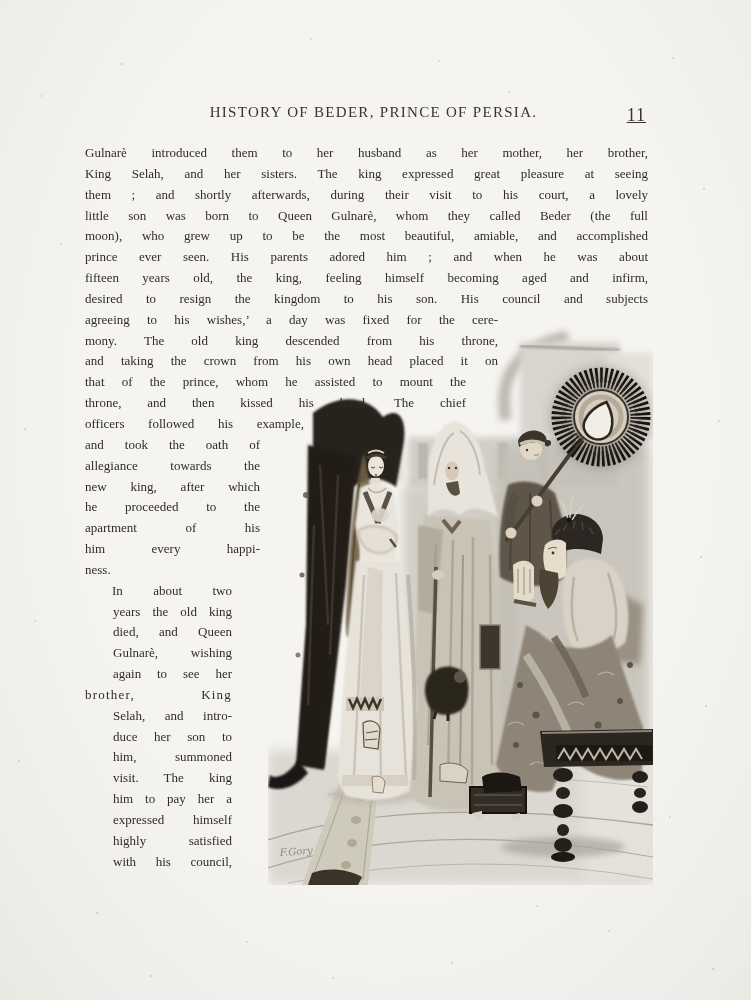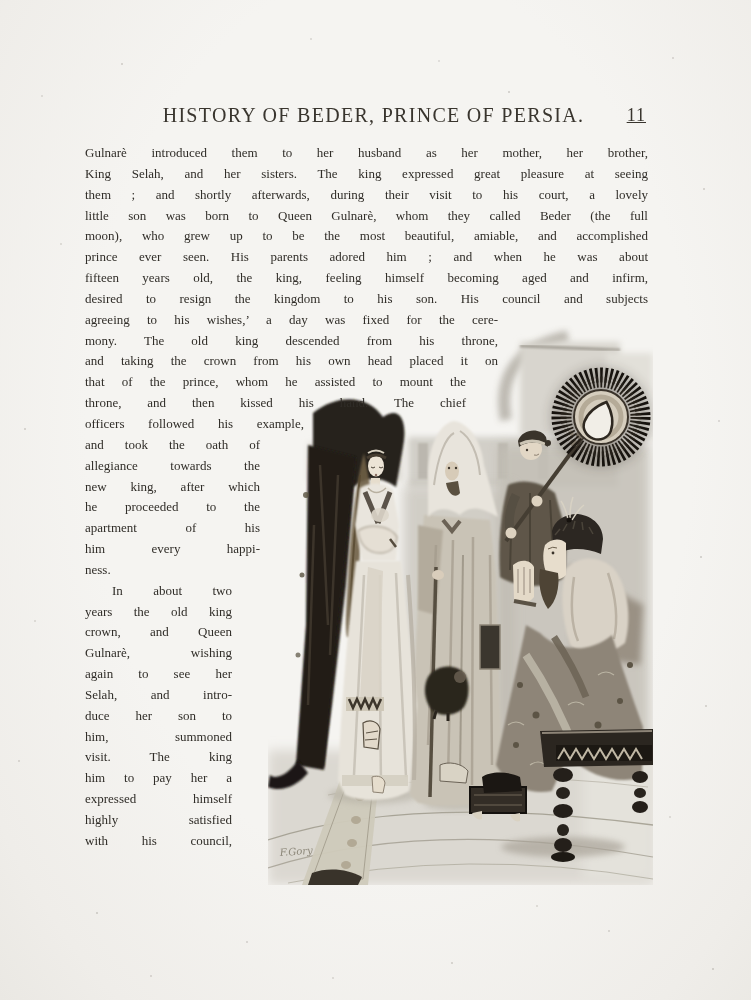--- a/index.html
+++ b/index.html
@@ -3,31 +3,31 @@
 <meta charset="utf-8">
 <style>
   html,body{margin:0;padding:0;background:#e7e5e1;}
   .page{
     position:relative;width:751px;height:1000px;overflow:hidden;
     background:radial-gradient(ellipse at 52% 42%, #f5f4f1 55%, #efede9 86%, #eae8e3 100%);
     font-family:"Liberation Serif","DejaVu Serif",serif;color:#2e2b27;
     -webkit-font-smoothing:antialiased;
   }
   .header{position:absolute;top:104px;left:85px;width:563px;height:20px;}
-  .title{display:block;text-align:center;font-size:20px;letter-spacing:1.3px;color:#39352e;text-indent:14px;}
+  .title{display:block;text-align:center;font-size:15px;letter-spacing:1.3px;color:#39352e;text-indent:14px;}
   .pagenum{position:absolute;right:2px;top:1px;font-size:18px;letter-spacing:1px;color:#39352e;text-decoration:underline;}
   .body-text{position:absolute;top:143px;left:85px;width:563px;font-size:13px;line-height:20.85px;z-index:2;color:#302d28;}
   .line{text-align:justify;text-align-last:justify;}
   .line.f{margin-right:0;}
   .line.a{margin-right:150px;}
   .line.b{margin-right:182px;}
   .line.c{margin-right:344px;}
   .line.d{margin-right:388px;}
   .line.e{margin-right:388px;text-align-last:left;}
-  .line.g{margin-right:416px;}
+  .line.g{margin-right:416px;margin-left:28px;}
   .line.gi{margin-right:416px;text-indent:27px;}
   .line.gs{margin-right:416px;letter-spacing:1.2px;}
   .illustration{position:absolute;left:268px;top:325px;width:385px;height:560px;z-index:1;margin:0;}
   .speck{position:absolute;left:0;top:0;width:2px;height:2px;border-radius:50%;background:rgba(105,100,92,.0);
     box-shadow:
       121px 63px 0 0 rgba(110,104,95,.28), 310px 38px 0 0 rgba(110,104,95,.22),
       508px 91px 0 0 rgba(110,104,95,.30), 672px 57px 0 0 rgba(110,104,95,.25),
       703px 188px 0 0 rgba(110,104,95,.28), 60px 243px 0 0 rgba(110,104,95,.22),
       24px 428px 0 0 rgba(110,104,95,.28), 718px 420px 0 0 rgba(110,104,95,.25),
       700px 556px 0 0 rgba(110,104,95,.30), 34px 620px 0 0 rgba(110,104,95,.22),
@@ -67,23 +67,24 @@
       <div class="line c">officers followed his example,</div>
       <div class="line d">and took the oath of</div>
       <div class="line d">allegiance towards the</div>
       <div class="line d">new king, after which</div>
       <div class="line d">he proceeded to the</div>
       <div class="line d">apartment of his</div>
       <div class="line d">him every happi-</div>
       <div class="line e">ness.</div>
       <div class="line gi">In about two</div>
       <div class="line g">years the old king</div>
-      <div class="line g">crown, and Queen</div>
+      <div class="line g">died, and Queen</div>
       <div class="line g">Gulnarè, wishing</div>
       <div class="line g">again to see her</div>
+      <div class="line gs">brother, King</div>
       <div class="line g">Selah, and intro-</div>
       <div class="line g">duce her son to</div>
       <div class="line g">him, summoned</div>
       <div class="line g">visit. The king</div>
       <div class="line g">him to pay her a</div>
       <div class="line g">expressed himself</div>
       <div class="line g">highly satisfied</div>
       <div class="line g">with his council,</div>
     </main>
 

